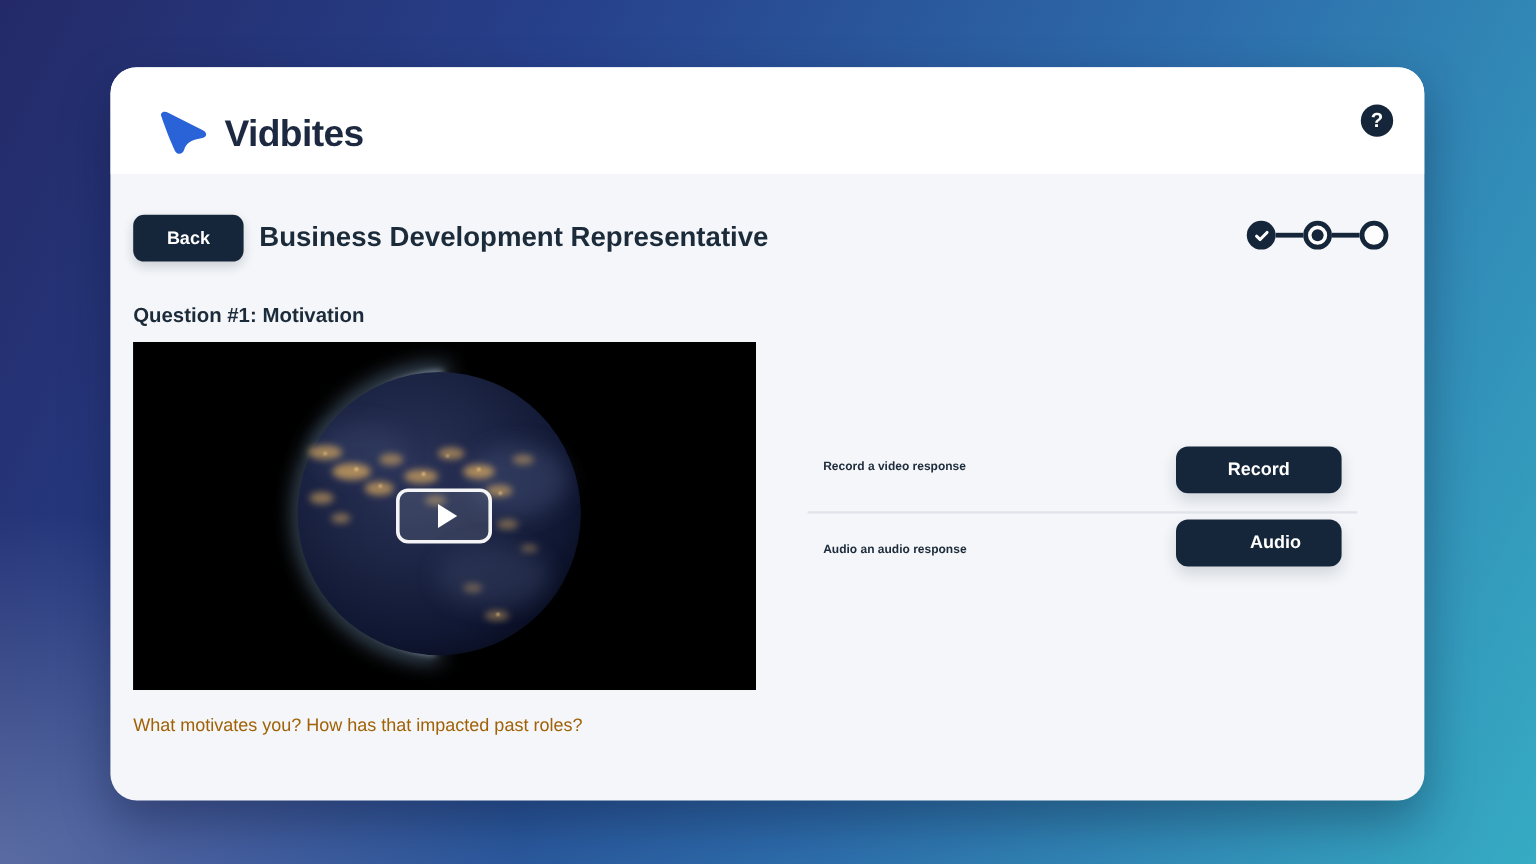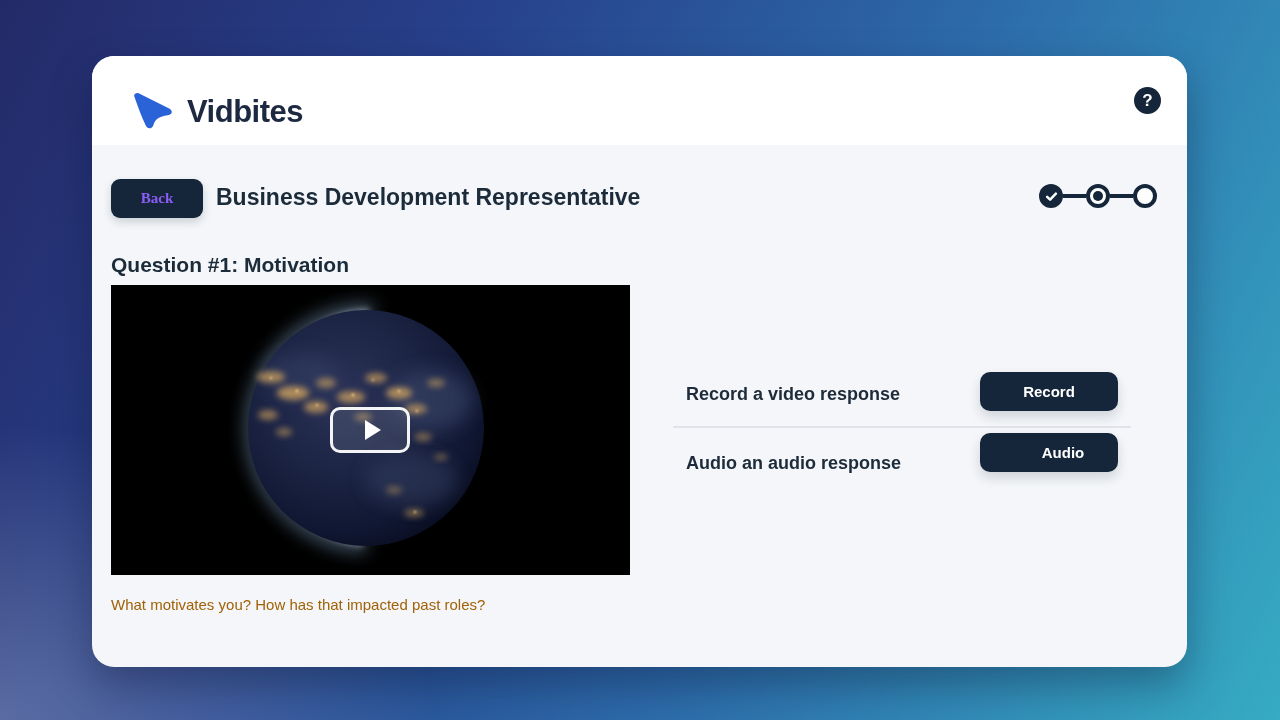--- a/index.html
+++ b/index.html
@@ -15,46 +15,46 @@
     display:flex;align-items:center;justify-content:space-between;box-sizing:border-box;
     padding:0 26px 0 38px;}
   .brand{display:flex;align-items:center;gap:11px;margin-top:22px;}
   .brand-name{font-size:31px;font-weight:800;color:#1c2940;letter-spacing:-.5px;}
   .help-btn{width:27px;height:27px;border-radius:50%;background:#16263a;color:#fff;
     display:flex;align-items:center;justify-content:center;font-size:17px;font-weight:800;
     cursor:pointer;}
   .card-body{position:absolute;left:0;top:89px;width:100%;height:522px;}
 
   .back-btn{position:absolute;left:19px;top:34px;width:92px;height:39px;background:#16263a;
-    border:none;border-radius:9px;color:#8b5cf6;font-size:15px;font-weight:600;
-    font-family:Liberation Serif, serif;display:flex;align-items:center;justify-content:center;
+    border:none;border-radius:9px;color:#ffffff;font-size:15px;font-weight:600;
+    font-family:Liberation Sans, sans-serif;display:flex;align-items:center;justify-content:center;
     box-shadow:0 4px 9px rgba(22,38,58,.18);cursor:pointer;}
   .job-title{position:absolute;left:124px;top:39px;font-size:23px;font-weight:800;color:#1c2b3a;text-align:center;}
 
   .stepper{position:absolute;top:39px;right:30px;display:flex;align-items:center;}
   .step{width:24px;height:24px;border-radius:50%;box-sizing:border-box;
     display:flex;align-items:center;justify-content:center;}
   .step.completed{background:#16263a;}
   .step.current{border:4px solid #16263a;background:#fdfdfd;}
   .step.current .dot{width:10px;height:10px;border-radius:50%;background:#16263a;}
   .step.upcoming{border:4px solid #16263a;background:#fdfdfd;}
   .connector{width:23px;height:4px;background:#16263a;}
 
-  .question-heading{position:absolute;left:19px;top:108px;font-size:21px;font-weight:800;color:#1c2b3a;}
+  .question-heading{position:absolute;left:19px;top:108px;font-size:17px;font-weight:800;color:#1c2b3a;}
 
   .video{position:absolute;left:19px;top:140px;width:519px;height:290px;background:#000;cursor:pointer;}
   .play-overlay{position:absolute;left:219px;top:122px;width:80px;height:46px;box-sizing:border-box;
     border:3px solid rgba(255,255,255,.95);border-radius:10px;
     background:rgba(130,140,160,.22);display:flex;align-items:center;justify-content:center;cursor:pointer;}
   .play-triangle{width:0;height:0;border-top:10px solid transparent;border-bottom:10px solid transparent;
     border-left:16px solid #ffffff;margin-left:5px;}
 
   .question-text{position:absolute;left:19px;top:451px;font-size:15px;font-weight:500;color:#a16207;}
 
-  .opt-label{position:absolute;left:594px;font-size:18px;font-weight:700;color:#1d2b3a;}
+  .opt-label{position:absolute;left:594px;font-size:10px;font-weight:700;color:#1d2b3a;}
   .opt-label.video-label{top:239px;}
   .opt-label.audio-label{top:308px;}
   .opt-btn{position:absolute;left:888px;width:138px;height:39px;background:#16263a;border:none;
     border-radius:10px;color:#fff;font-size:15px;font-weight:700;
     font-family:"Liberation Sans",sans-serif;display:flex;align-items:center;justify-content:center;
     box-shadow:0 6px 12px rgba(22,38,58,.16);cursor:pointer;text-align:center;}
   .opt-btn.video-btn{top:227px;}
   .opt-btn.audio-btn{top:288px;padding-left:34px;}
   .divider{position:absolute;left:581px;top:281px;width:458px;height:2px;background:#e0e4ea;}
 </style>

